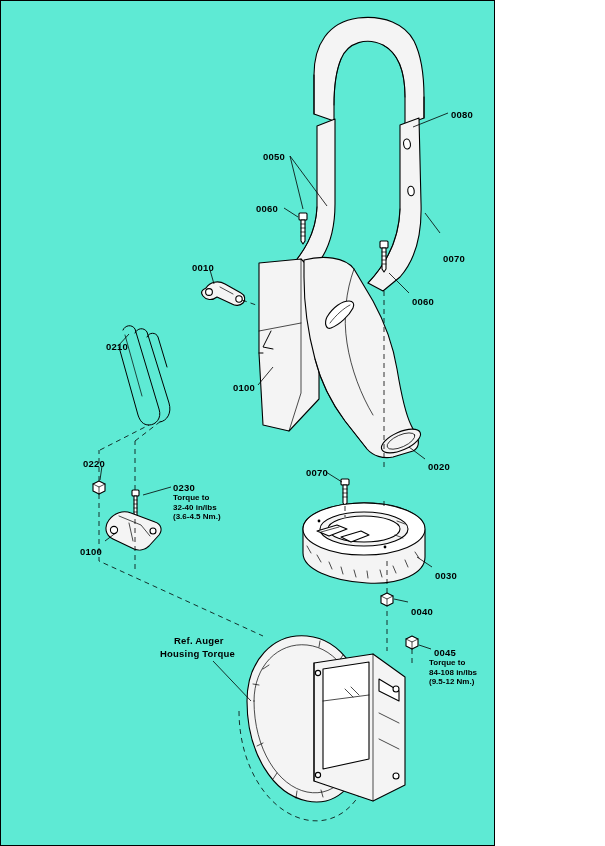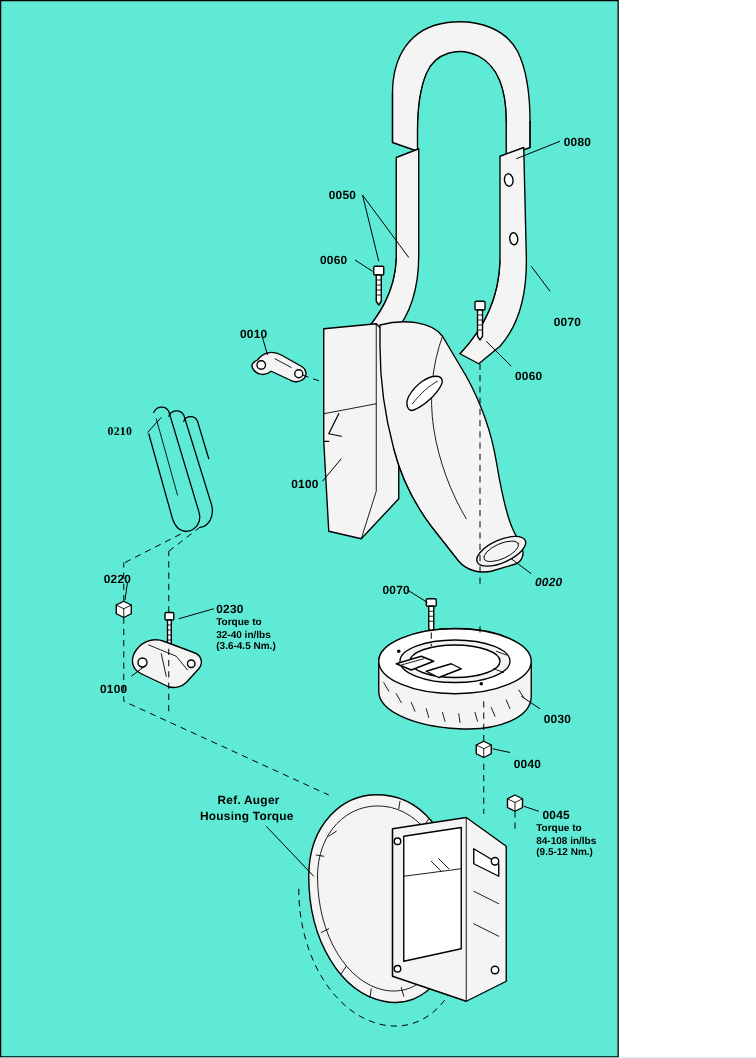--- a/index.html
+++ b/index.html
@@ -251,23 +251,23 @@
       <path class="lead" d="M212,660 L250,700"></path>
     </g>
   </svg>
 
   <div class="lbl" style="left:450px; top:108px;">0080</div>
   <div class="lbl" style="left:262px; top:150px;">0050</div>
   <div class="lbl" style="left:255px; top:202px;">0060</div>
   <div class="lbl" style="left:442px; top:252px;">0070</div>
   <div class="lbl" style="left:411px; top:295px;">0060</div>
   <div class="lbl" style="left:191px; top:261px;">0010</div>
-  <div class="lbl" style="left:85px; top:340px;font-family:Liberation Serif, serif;">0210</div>
+  <div class="lbl" style="left:105px; top:340px;">0210</div>
   <div class="lbl" style="left:232px; top:381px;">0100</div>
-  <div class="lbl" style="left:427px; top:460px;font-style:italic;">0020</div>
+  <div class="lbl" style="left:427px; top:460px;">0020</div>
   <div class="lbl" style="left:82px; top:457px;">0220</div>
   <div class="lbl" style="left:172px; top:481px;">0230</div>
   <div class="lbl" style="left:305px; top:466px;">0070</div>
   <div class="lbl" style="left:79px; top:545px;">0100</div>
   <div class="lbl" style="left:434px; top:569px;">0030</div>
   <div class="lbl" style="left:410px; top:605px;">0040</div>
   <div class="lbl" style="left:433px; top:646px;">0045</div>
 
   <div class="note" style="left:172px; top:492px;">Torque to
 32-40 in/lbs

